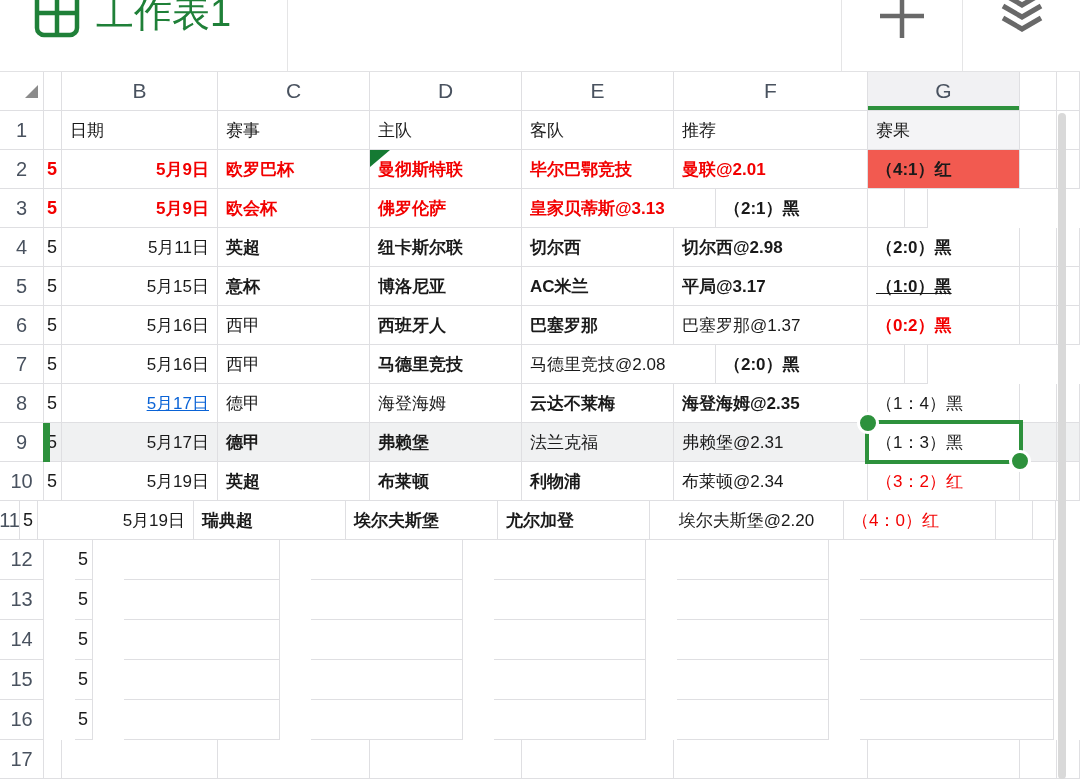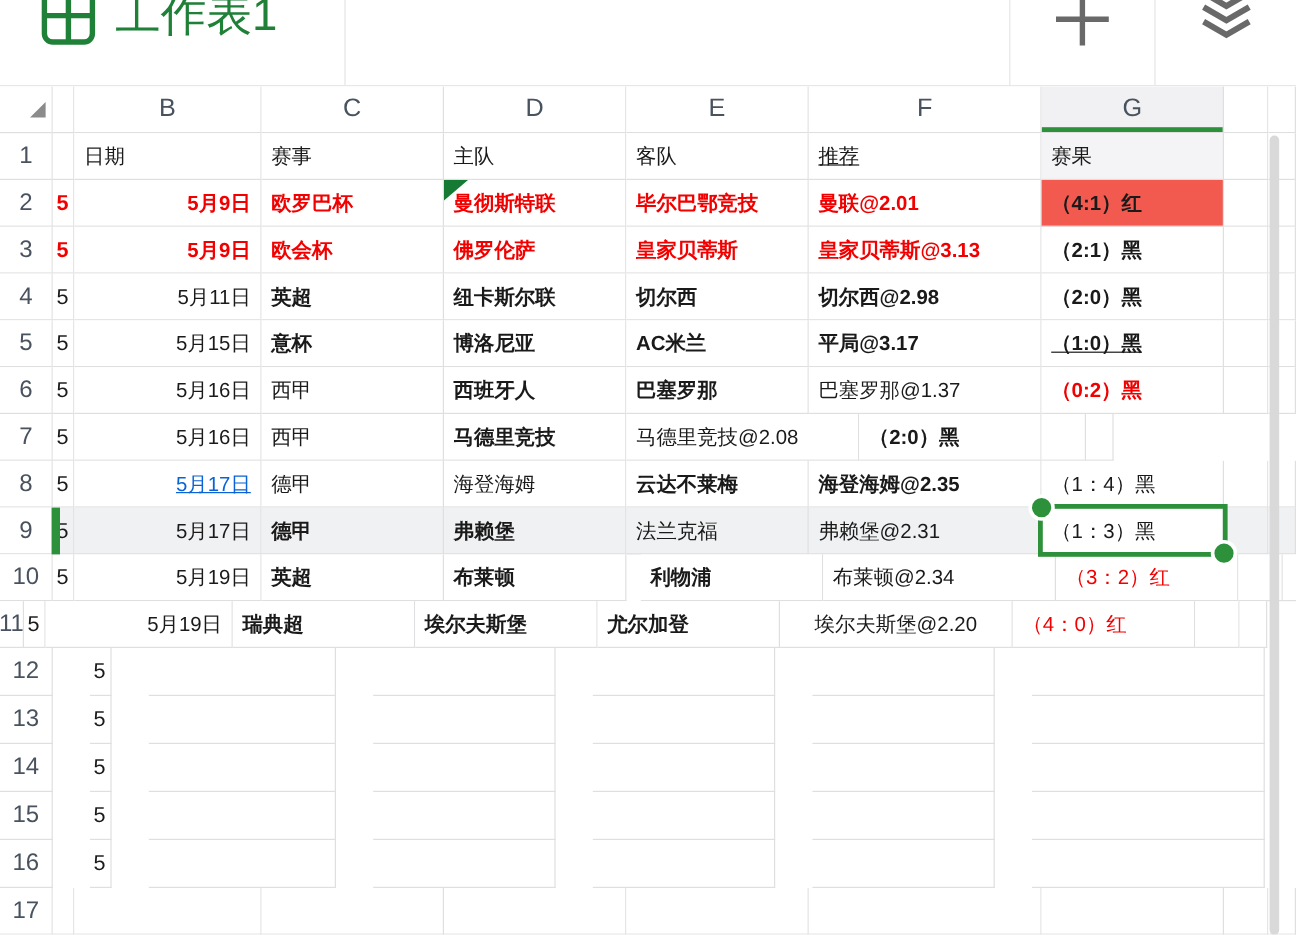--- a/index.html
+++ b/index.html
@@ -143,21 +143,21 @@
           </div>
           <div class="cell" style="width: 152px;">
             <span>赛事</span>
           </div>
           <div class="cell" style="width: 152px;">
             <span>主队</span>
           </div>
           <div class="cell" style="width: 152px;">
             <span>客队</span>
           </div>
-          <div class="cell" style="width: 194px; text-decoration: underline;">
+          <div class="cell" style="width: 194px;">
             <span>推荐</span>
           </div>
           <div class="cell g1" style="width: 152px;">
             <span>赛果</span>
           </div>
           <div class="cell" style="width: 37px;"></div>
           <div class="cell" style="width: 23px;"></div>
         </div>
         <div class="grow">
           <div class="rh" style="width: 44px;">2</div>
@@ -189,23 +189,20 @@
           <div class="ca b red" style="width: 18px;">5</div>
           <div class="cell right b red" style="width: 156px;">
             <span>5月9日</span>
           </div>
           <div class="cell b red" style="width: 152px;">
             <span>欧会杯</span>
           </div>
           <div class="cell b red" style="width: 152px;">
             <span>佛罗伦萨</span>
           </div>
-          <div class="cell b red" style="width: 152px;">
-            <span>皇家贝蒂斯</span>
-          </div>
           <div class="cell b red" style="width: 194px;">
             <span>皇家贝蒂斯@3.13</span>
           </div>
           <div class="cell b" style="width: 152px;">
             <span>（2:1）黑</span>
           </div>
           <div class="cell" style="width: 37px;"></div>
           <div class="cell" style="width: 23px;"></div>
         </div>
         <div class="grow">
@@ -354,21 +351,21 @@
           <div class="ca" style="width: 18px;">5</div>
           <div class="cell right" style="width: 156px;">
             <span>5月19日</span>
           </div>
           <div class="cell b" style="width: 152px;">
             <span>英超</span>
           </div>
           <div class="cell b" style="width: 152px;">
             <span>布莱顿</span>
           </div>
-          <div class="cell b" style="width: 152px; margin-left: 12px;">
+          <div class="cell b" style="width: 152px;">
             <span>利物浦</span>
           </div>
           <div class="cell" style="width: 194px;">
             <span>布莱顿@2.34</span>
           </div>
           <div class="cell red" style="width: 152px;">
             <span>（3：2）红</span>
           </div>
           <div class="cell" style="width: 37px;"></div>
           <div class="cell" style="width: 23px;"></div>

